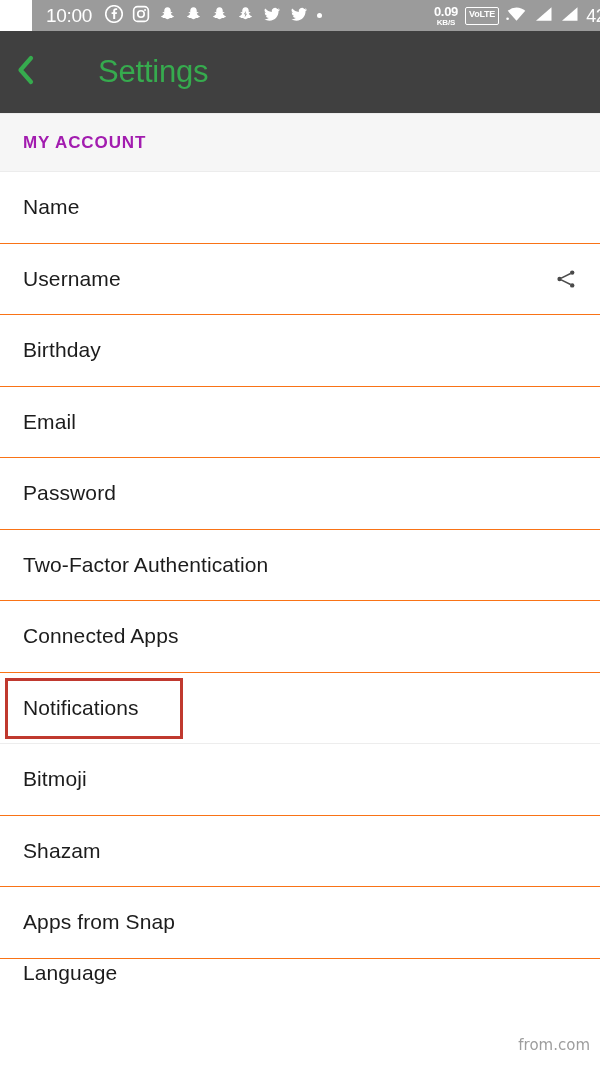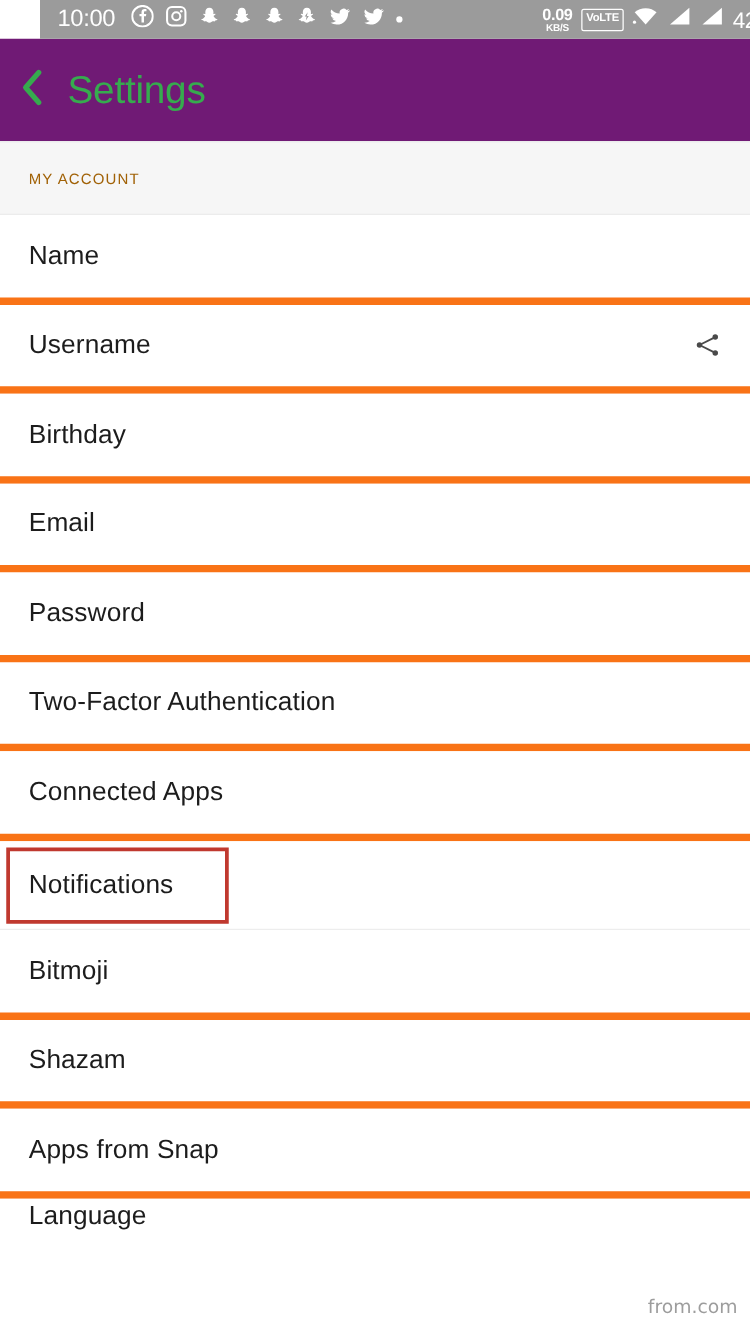--- a/index.html
+++ b/index.html
@@ -32,55 +32,56 @@
   .volte{
     border:1.5px solid #fff; border-radius:2px;
     font-size:9px; font-weight:700; line-height:1;
     padding:2px 3px 5px 3px; letter-spacing:-0.2px;
   }
   .sb-batt{ font-size:18px; letter-spacing:-0.4px; line-height:1; }
 
   
   .navbar{
     height:82px; width:100%;
-    background:#701a75;
+    background:#404040;
     display:flex; align-items:center;
     padding-left:14px;
+    gap:44px;
   }
   .back-btn{
     width:34px; height:38px;
     display:flex; align-items:center; justify-content:flex-start;
   }
   .nav-title{
     font-size:31px; color:#36ab4e; font-weight:400;
     letter-spacing:-0.2px; margin-left:6px;
   }
 
   
   .section-head{
     height:59px; width:100%;
     background:#f6f6f6;
     border-top:1px solid #ececec;
     border-bottom:1px solid #ececec;
     display:flex; align-items:center;
     padding-left:23px;
   }
   .section-head span{
-    font-size:12px; color:#a16207;
-    letter-spacing:0.9px; font-weight:400;
+    font-size:17px; color:#a21caf;
+    letter-spacing:0.9px; font-weight:700;
   }
 
   
   .list{ width:100%; }
   .row{
     height:71.5px; width:100%;
     display:flex; align-items:center;
     padding:0 22px 0 23px;
     background:#ffffff;
-    border-bottom:6px solid #f97316;
+    border-bottom:1px solid #f97316;
     position:relative;
   }
   .row-label{
     font-size:21px; color:#1c1c1c; font-weight:400;
     letter-spacing:0.1px;
   }
   .row-acc{ margin-left:auto; display:flex; align-items:center; }
 
   
   .row.highlight{ border-bottom:1px solid #ededed; }

